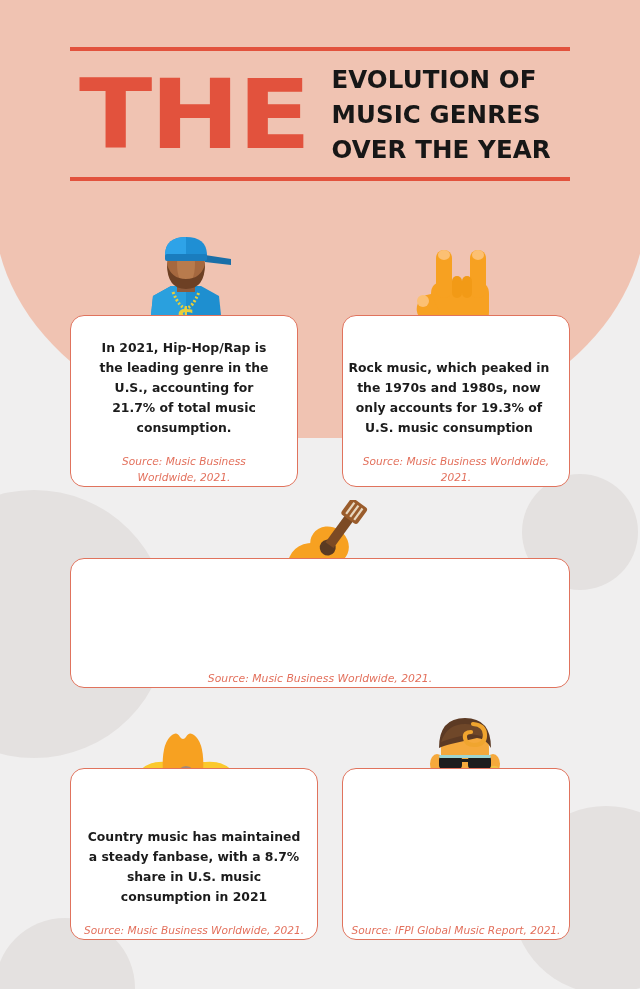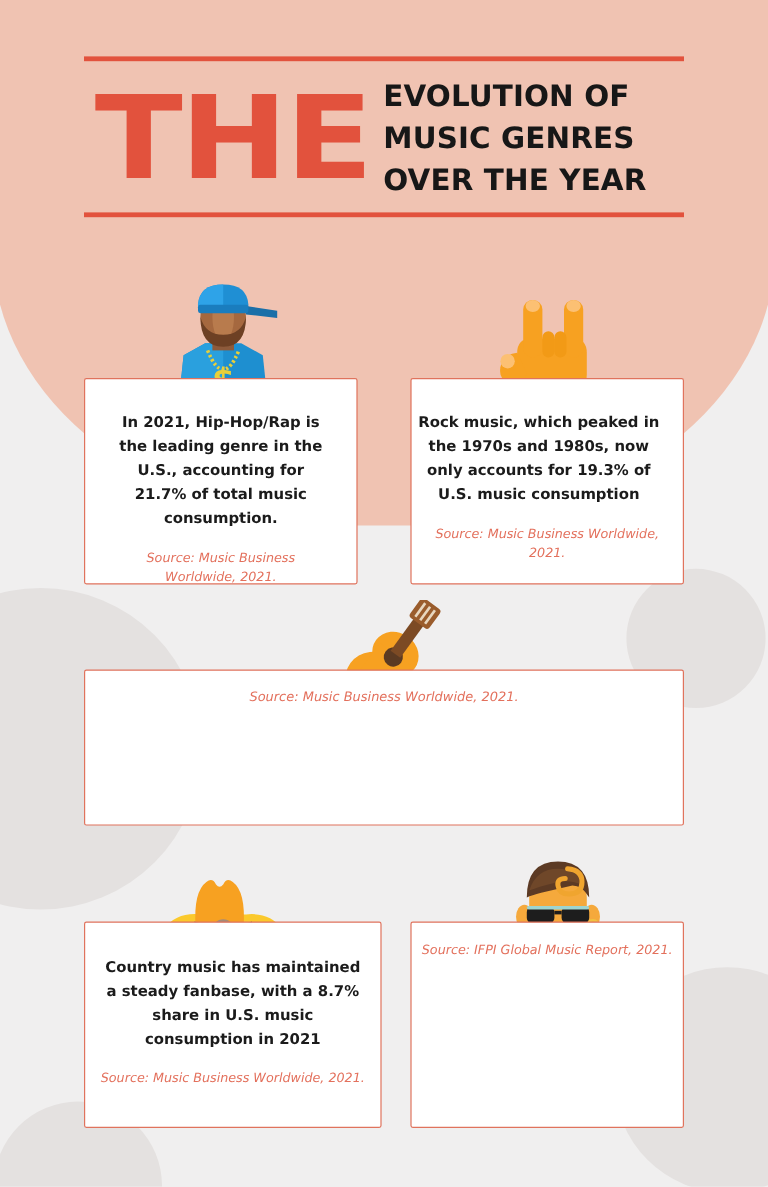--- a/index.html
+++ b/index.html
@@ -60,57 +60,58 @@
     height: 4px;
     background: #e2523d;
     width: 100%;
   }
   .rule-bottom { margin-top: 0; }
 
   .title-row {
     display: flex;
     align-items: center;
     padding: 12px 0 10px 0;
+    gap: 24px;
   }
   .the-word {
     font-family: "DejaVu Sans", sans-serif;
     font-weight: 700;
     font-size: 96px;
     line-height: 0.92;
     letter-spacing: -2px;
     color: #e2523d;
     flex: 0 0 auto;
     padding-left: 8px;
     transform: scaleX(1.12);
     transform-origin: left center;
   }
   .title-stack {
-    margin-left: 36px;
+    margin-left: 24px;
     flex: 1 1 auto;
   }
   .title-stack .tline {
     font-family: "DejaVu Sans", sans-serif;
     font-weight: 700;
     font-size: 24.5px;
     line-height: 1.42;
     letter-spacing: 0.1px;
     color: #171717;
     white-space: nowrap;
   }
 
   
   .card {
     position: absolute;
     background: #ffffff;
     border: 1.6px solid #e0735d;
-    border-radius: 2px;
+    border-radius: 14px;
     display: flex;
     flex-direction: column;
     align-items: center;
-    justify-content: flex-start;
+    justify-content: flex-end;
   }
   .card-body {
     font-family: "DejaVu Sans", sans-serif;
     font-weight: 700;
     color: #1b1b1b;
     text-align: center;
     line-height: 1.62;
   }
   .card-source {
     font-family: "DejaVu Sans", sans-serif;

